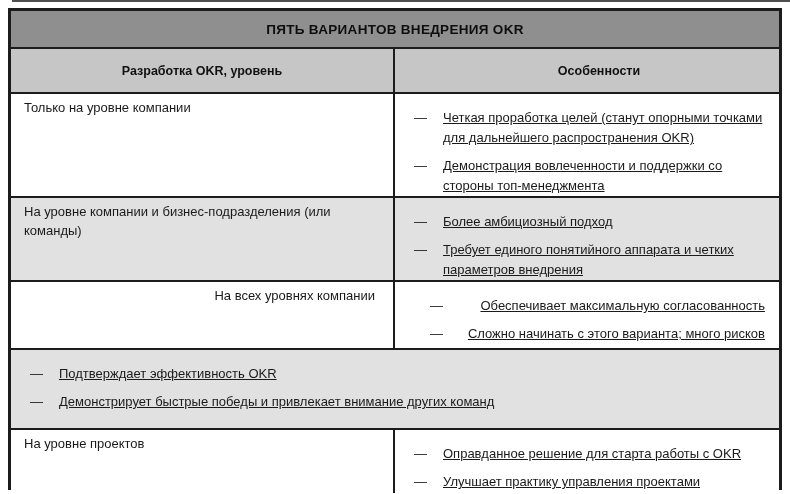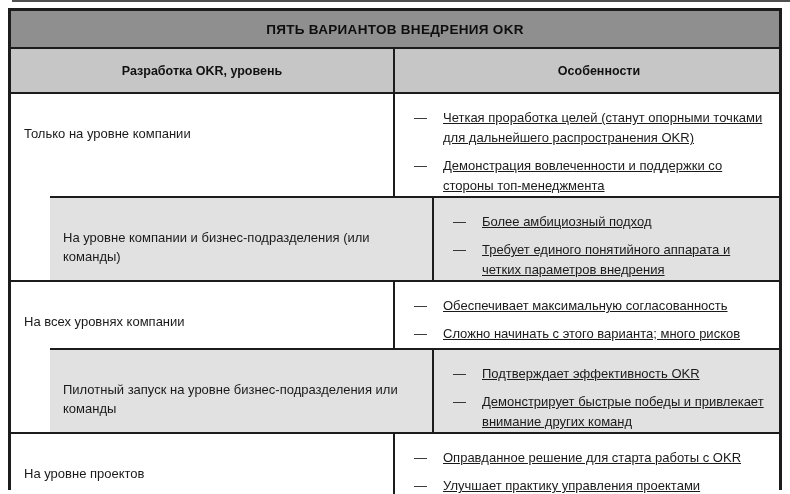--- a/index.html
+++ b/index.html
@@ -70,26 +70,26 @@
     flex: 0 0 384px;
     border-right: 2px solid var(--border, #1c1c1c);
   }
   .header-cell.right { flex: 1; }
   .row {
     box-sizing: border-box;
     border-top: 2px solid var(--border, #1c1c1c);
     display: flex;
     background: var(--row-bg, #ffffff);
   }
-  .row.alt { background: var(--row-alt-bg, #e1e1e1); margin-left: 39px; }
+  .row.alt { background: var(--row-alt-bg, #e1e1e1); }
   .cell-level {
     flex: 0 0 384px;
     box-sizing: border-box;
     border-right: 2px solid var(--border, #1c1c1c);
-    padding: 30px 18px 0 13px;
+    padding: 4px 18px 0 13px;
     font-size: 13px;
     line-height: 19px;
     color: var(--text, #1a1a1a);
   }
   .cell-features {
     flex: 1;
     box-sizing: border-box;
     padding: 14px 14px 0 19px;
     display: flex;
     flex-direction: column;
@@ -143,34 +143,33 @@
     <div class="cell-features">
             <div class="feature-item">
     <span class="dash">—</span>
     <span class="txt">Более амбициозный подход</span>
   </div>
             <div class="feature-item">
     <span class="dash">—</span>
     <span class="txt">Требует единого понятийного аппарата и четких параметров внедрения</span>
   </div>
           </div>
-  </div><div class="row" style="flex: 0 0 68px;">
+  </div><div class="row" style="flex: 0 0 68px; text-align: right;">
     <div class="cell-level">На всех уровнях компании</div>
     <div class="cell-features">
             <div class="feature-item">
     <span class="dash">—</span>
     <span class="txt">Обеспечивает максимальную согласованность</span>
   </div>
             <div class="feature-item">
     <span class="dash">—</span>
     <span class="txt">Сложно начинать с этого варианта; много рисков</span>
   </div>
           </div>
   </div><div class="row alt" style="flex: 0 0 80px;">
-    <div class="cell-level">Пилотный запуск на уровне бизнес-подразделения или команды</div>
     <div class="cell-features">
             <div class="feature-item">
     <span class="dash">—</span>
     <span class="txt">Подтверждает эффективность OKR</span>
   </div>
             <div class="feature-item">
     <span class="dash">—</span>
     <span class="txt">Демонстрирует быстрые победы и привлекает внимание других команд</span>
   </div>
           </div>

